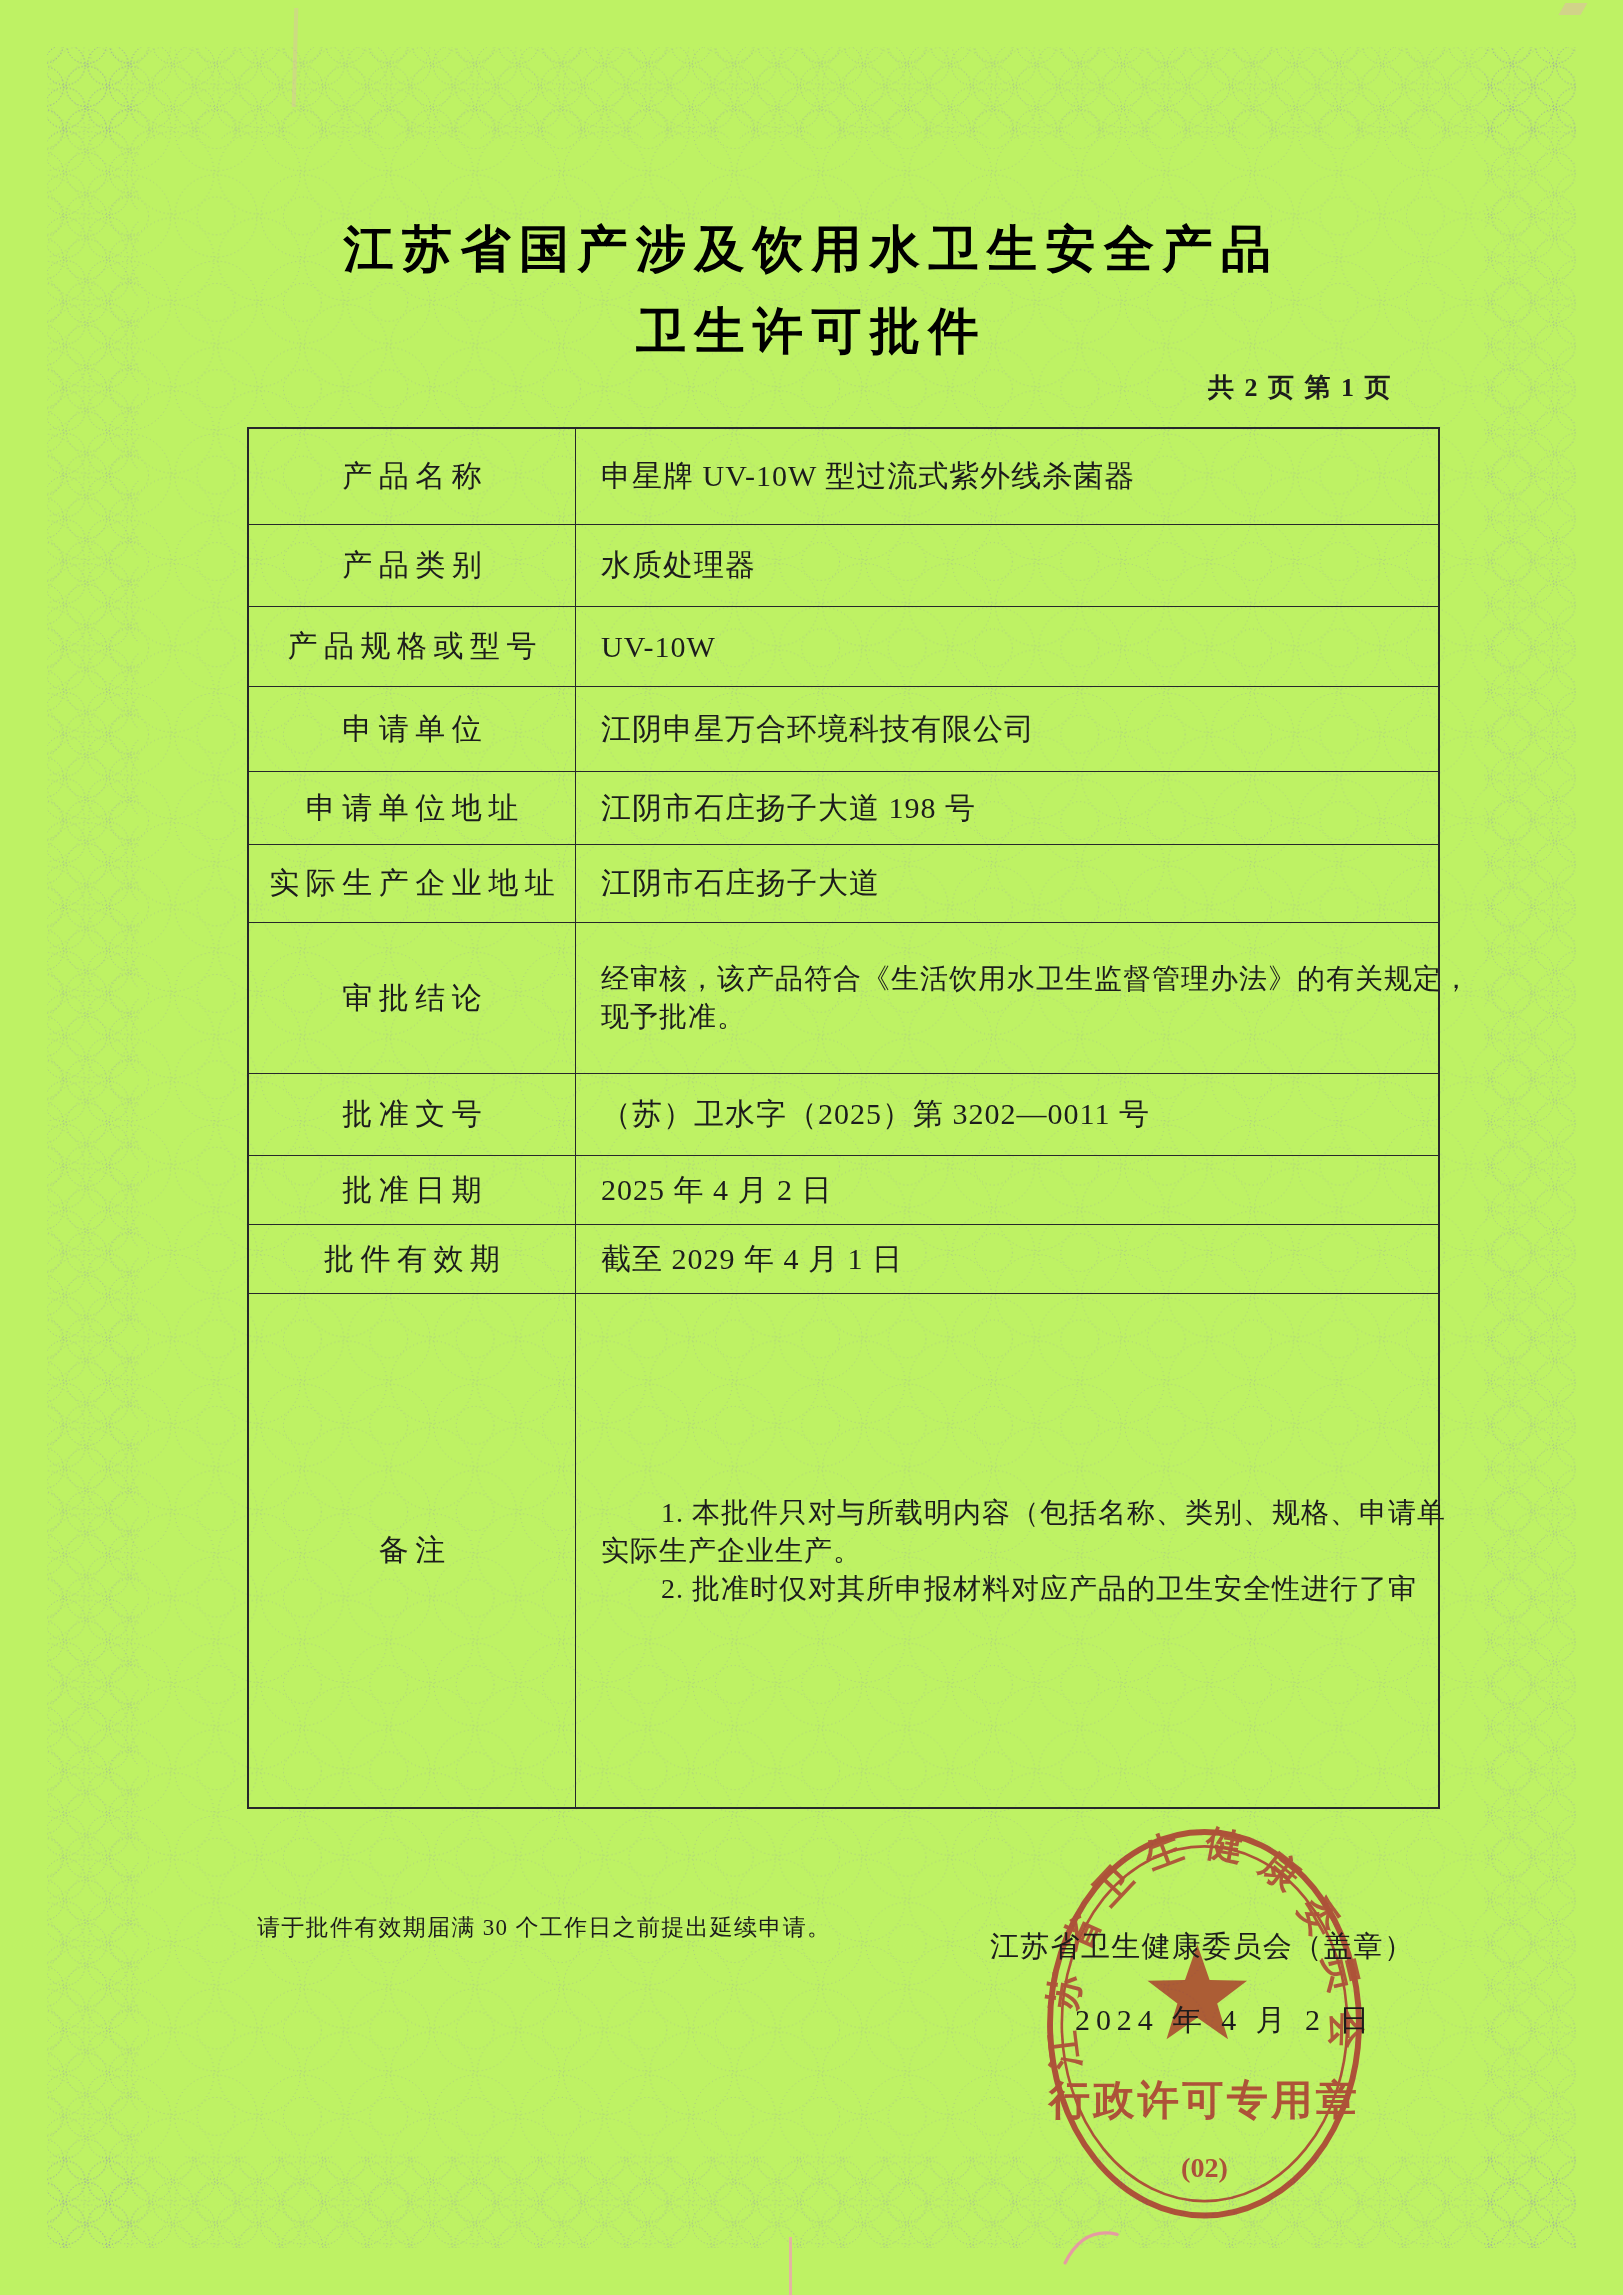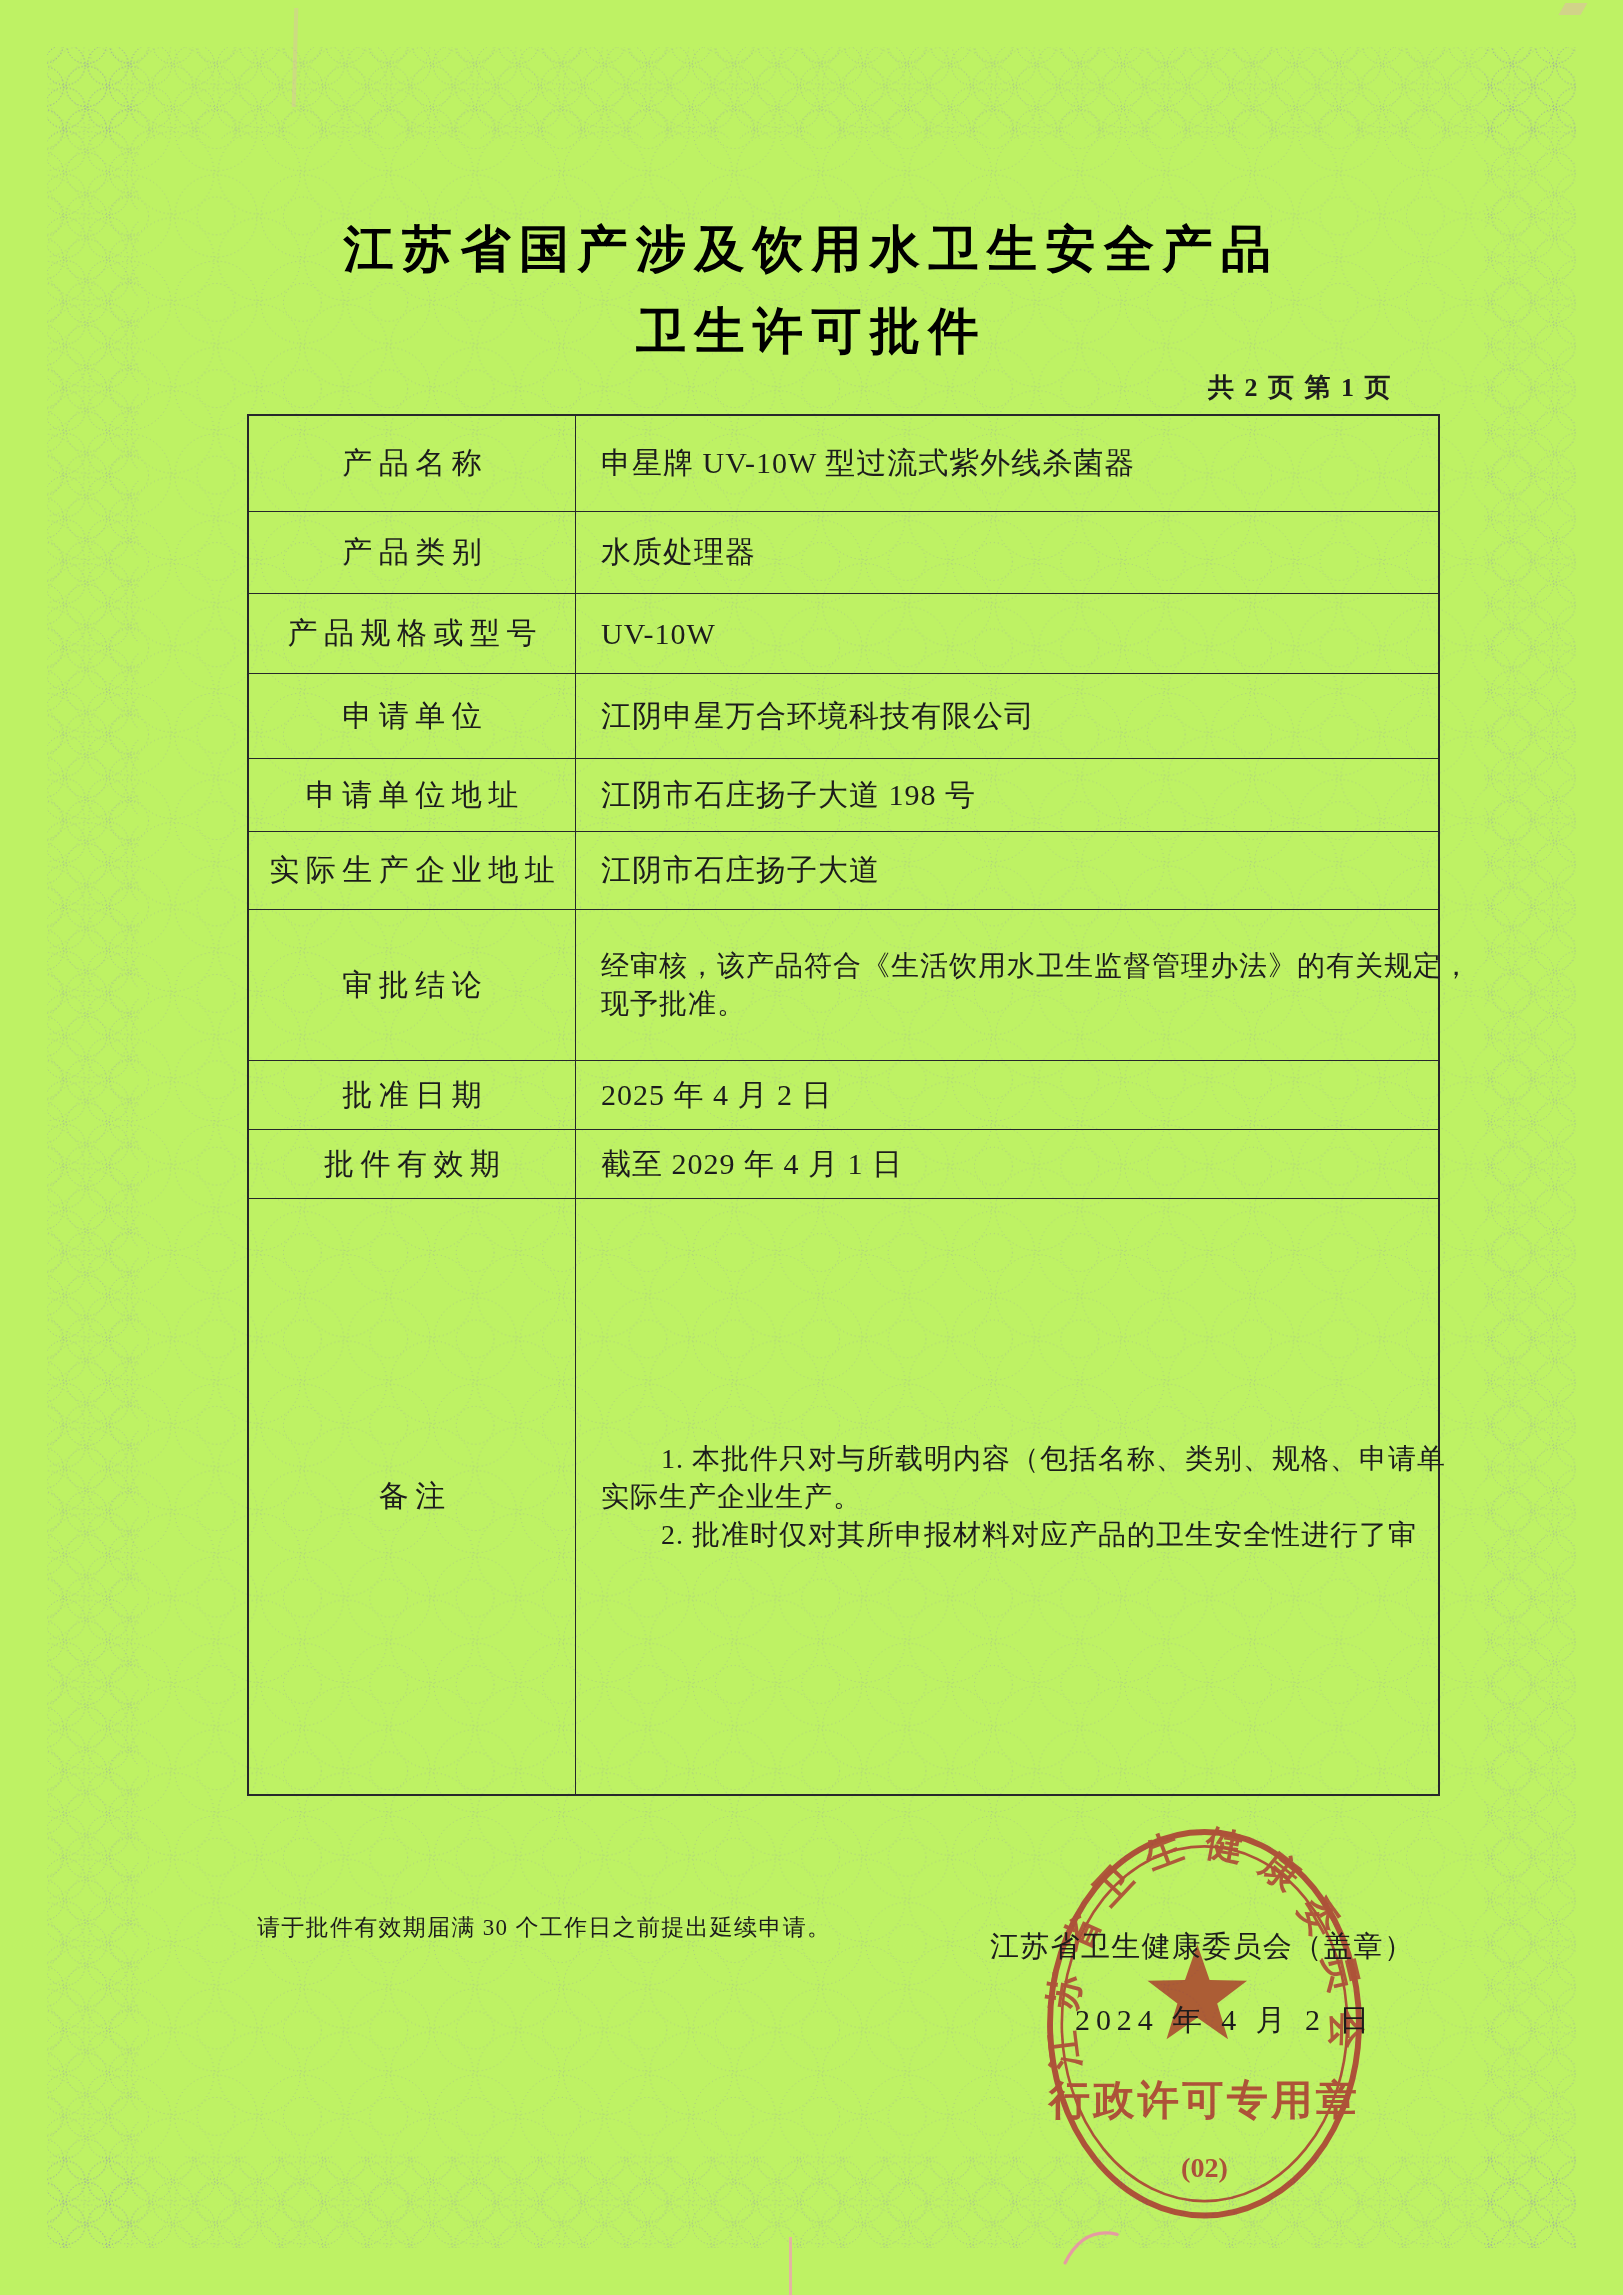--- a/index.html
+++ b/index.html
@@ -18,21 +18,21 @@
     text-align:center;font-weight:700;color:#000;
     font-size:50px;line-height:82px;letter-spacing:8.5px;
     z-index:3;
   }
   .page-indicator{
     position:absolute;left:1208px;top:370px;
     font-size:26px;font-weight:700;letter-spacing:2px;
     z-index:3;
   }
   .approval-table{
-    position:absolute;left:247px;top:414px;width:1193px;height:1382px;
+    position:absolute;left:247px;top:427px;width:1193px;height:1382px;
     border:2px solid #27272b;
     display:flex;flex-direction:column;
     z-index:3;
   }
   .t-row{display:flex;flex:0 0 auto;}
   .t-row + .t-row{border-top:1.6px solid #27272b;}
   .t-row:last-child{flex:1 1 auto;}
   .cell-label{
     flex:0 0 327px;border-right:1.6px solid #27272b;
     display:flex;align-items:center;justify-content:center;
@@ -156,20 +156,24 @@
     </div>
 
     <div class="t-row" style="height:151px">
       <div class="cell-label">审批结论</div>
       <div class="cell-value multi">
         <div class="vline">经审核，该产品符合《生活饮用水卫生监督管理办法》的有关规定，</div>
         <div class="vline">现予批准。</div>
       </div>
     </div>
 
+    <div class="t-row" style="height:82px">
+      <div class="cell-label">批准文号</div>
+      <div class="cell-value">（苏）卫水字（2025）第 3202—0011 号</div>
+    </div>
 
     <div class="t-row" style="height:69px">
       <div class="cell-label">批准日期</div>
       <div class="cell-value">2025 年 4 月 2 日</div>
     </div>
 
     <div class="t-row" style="height:69px">
       <div class="cell-label">批件有效期</div>
       <div class="cell-value">截至 2029 年 4 月 1 日</div>
     </div>

